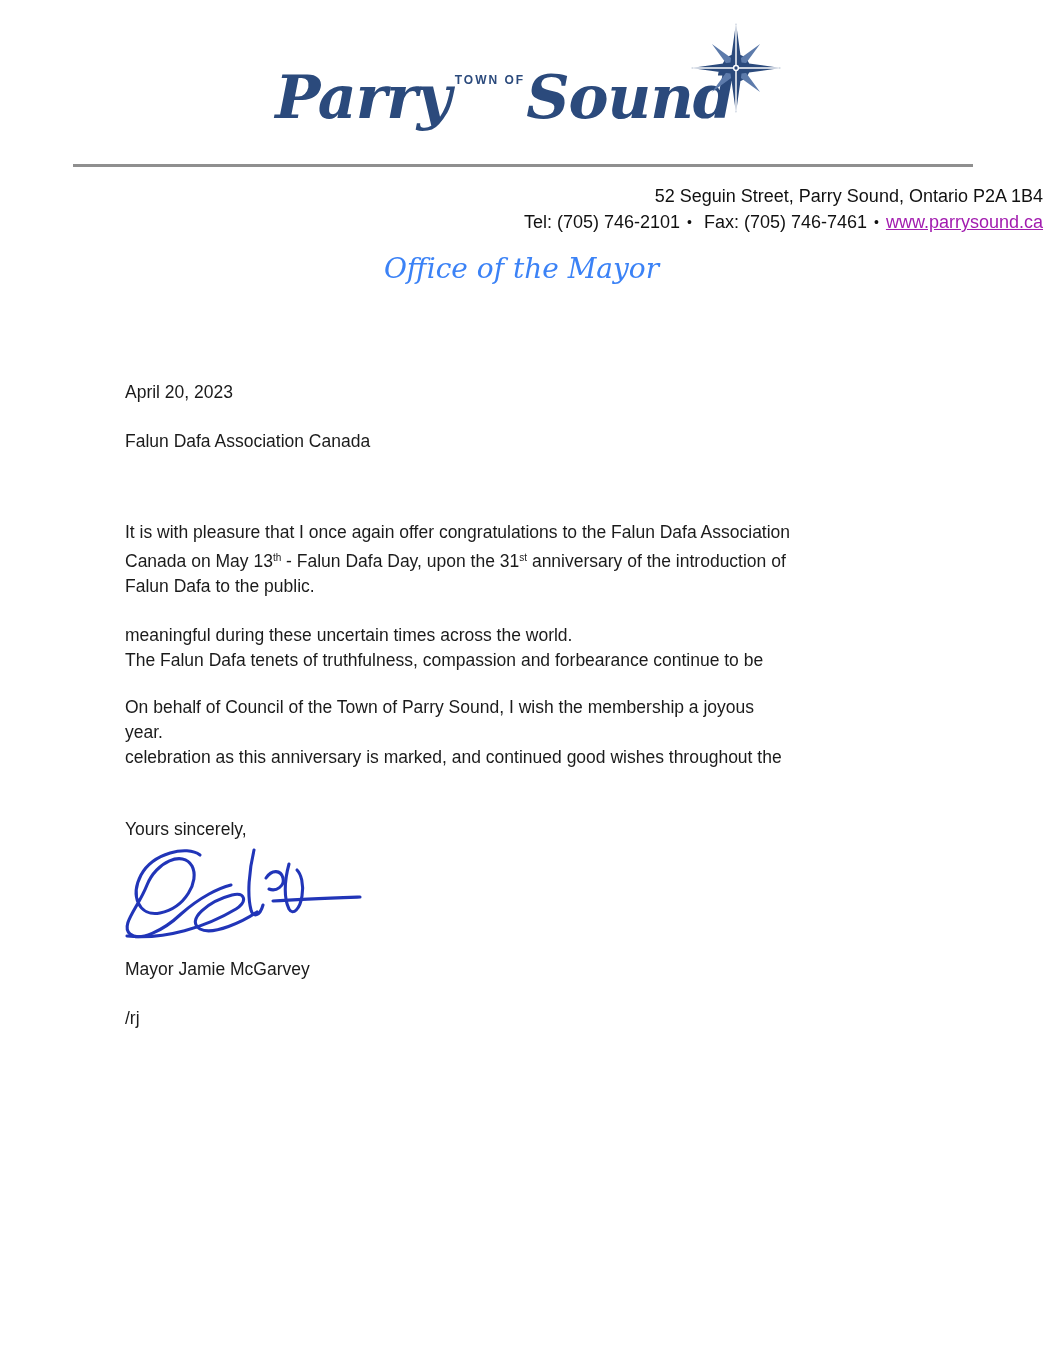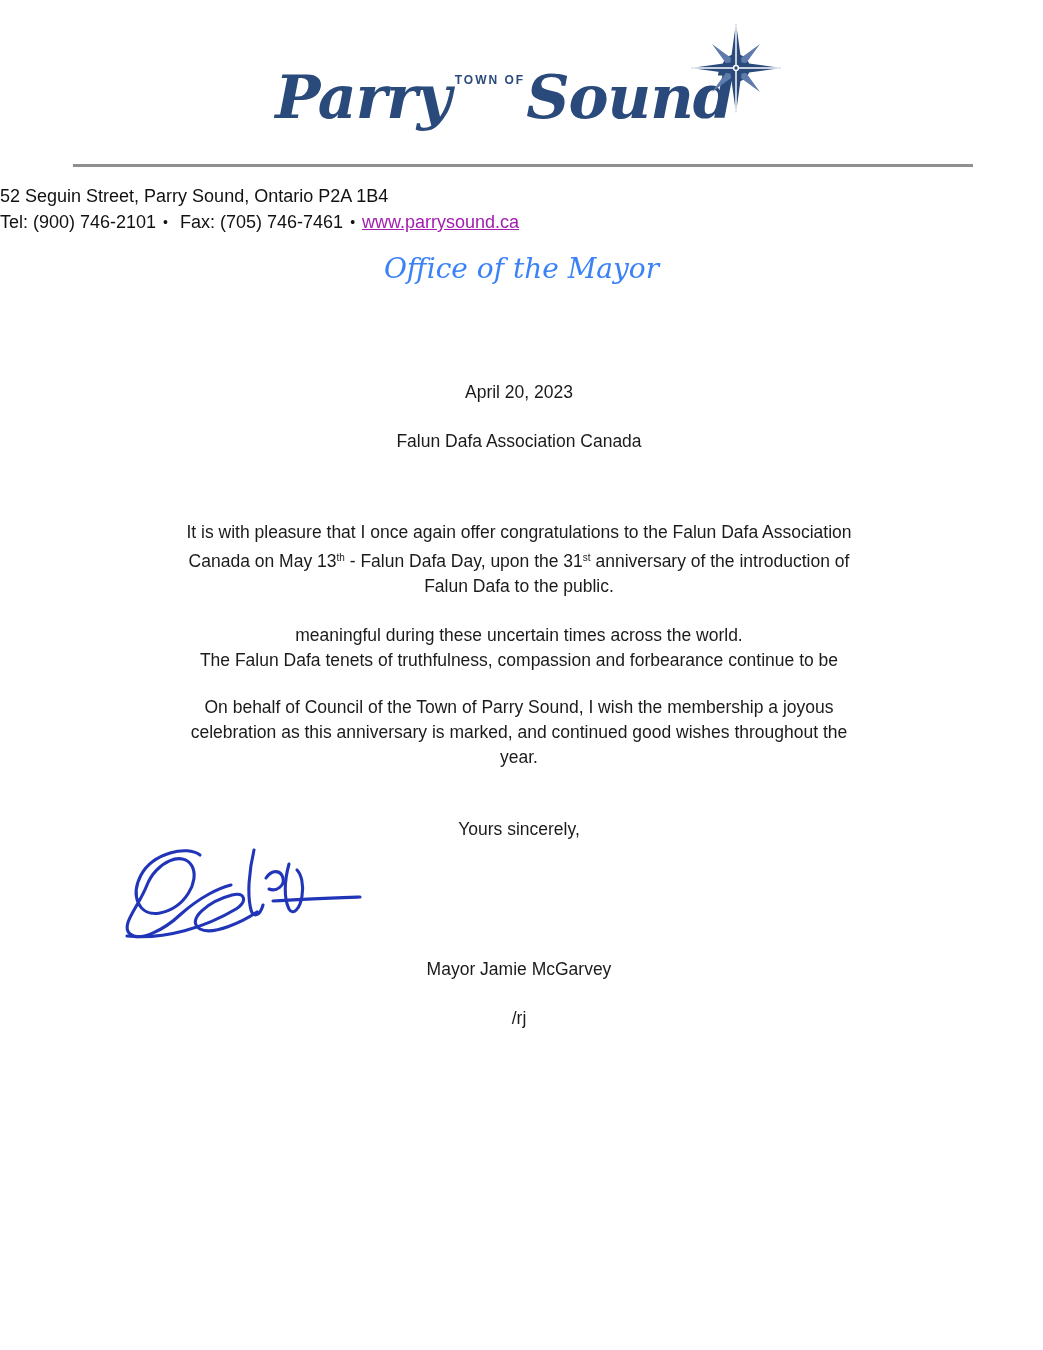--- a/index.html
+++ b/index.html
@@ -45,36 +45,36 @@
     width: 92px;
     height: 92px;
   }
 
   .rule {
     margin: 34px 70px 0 73px;
     border-top: 3px solid #8f8f8f;
     height: 0;
   }
 
-  .address-block { margin-top: 16px; text-align: left; font-size: 18px; line-height: 26px; color: #111; }
+  .address-block { margin-top: 16px; text-align: right; font-size: 18px; line-height: 26px; color: #111; }
   .sep { display: inline-block; margin: 0 7px; font-size: 14px; vertical-align: 1px; }
   .sep-wide { margin-right: 12px; }
   .site-link { color: #a21caf; text-decoration: underline; cursor: pointer; }
 
   .office-title {
     margin-top: 17px;
     text-align: center;
     font-family: "DejaVu Serif", serif;
     font-style: italic;
     font-size: 28px;
     color: #3b82f6;
   }
 
   
-  .letter { margin: 16px 130px 0 125px; font-size: 17.5px; line-height: 25px; text-align: center; }
+  .letter { margin: 16px 130px 0 125px; font-size: 17.5px; line-height: 25px; }
   .letter .line { white-space: nowrap; }
   .date-line { margin-top: 95px; }
   .recipient-line { margin-top: 24px; }
   .para-1 { margin-top: 66px; }
   .para-2 { margin-top: 24px; }
   .para-3 { margin-top: 22px; }
   .closing-line { margin-top: 47px; }
   sup { font-size: 10px; vertical-align: 6px; letter-spacing: 0; }
 
   .signature-block { margin-top: 1px; height: 112px; }
@@ -101,21 +101,21 @@
         <circle cx="50" cy="50" r="1.8" fill="#2b4a7c"></circle>
       </svg>
     </div>
   </div>
 
   <div class="rule"></div>
 
   <div class="address-block">
     <div>52 Seguin Street, Parry Sound, Ontario P2A 1B4</div>
     <div>
-      <span>Tel: (900) 746-2101</span><span class="sep sep-wide">•</span><span>Fax: (705) 746-7461</span><span class="sep">•</span><span class="site-link">www.parrysound.ca</span>
+      <span>Tel: (705) 746-2101</span><span class="sep sep-wide">•</span><span>Fax: (705) 746-7461</span><span class="sep">•</span><span class="site-link">www.parrysound.ca</span>
     </div>
   </div>
 
   <div class="office-title">Office of the Mayor</div>
 
   <div class="letter">
 
     <div class="line date-line">April 20, 2023</div>
 
     <div class="line recipient-line">Falun Dafa Association Canada</div>
@@ -126,22 +126,22 @@
       <div class="line">Falun Dafa to the public.</div>
     </div>
 
     <div class="para-2">
       <div class="line">meaningful during these uncertain times across the world.</div>
       <div class="line">The Falun Dafa tenets of truthfulness, compassion and forbearance continue to be</div>
     </div>
 
     <div class="para-3">
       <div class="line">On behalf of Council of the Town of Parry Sound, I wish the membership a joyous</div>
+      <div class="line">year.</div>
       <div class="line">celebration as this anniversary is marked, and continued good wishes throughout the</div>
-      <div class="line">year.</div>
     </div>
 
     <div class="line closing-line">Yours sincerely,</div>
 
     <div class="signature-block">
       <svg class="signature-svg" width="262" height="104" viewBox="0 0 262 104" aria-hidden="true">
         <g fill="none" stroke="#2135b8" stroke-width="3.1" stroke-linecap="round" stroke-linejoin="round">
           <path d="M97 12 C 84 2, 50 10, 38 32 C 27 53, 36 74, 57 70 C 82 65, 97 38, 89 23 C 80 7, 53 19, 44 42 C 35 65, 17 82, 27 91 C 36 99, 60 88, 78 71 C 97 54, 116 45, 128 42"></path>
           <path d="M24 93 C 62 97, 103 84, 133 66 C 145 58, 142 49, 129 52 C 106 58, 82 77, 97 86 C 110 93, 141 78, 154 69"></path>
           <path d="M151 7 C 146 28, 144 52, 148 67 C 150 75, 157 73, 160 62"></path>

